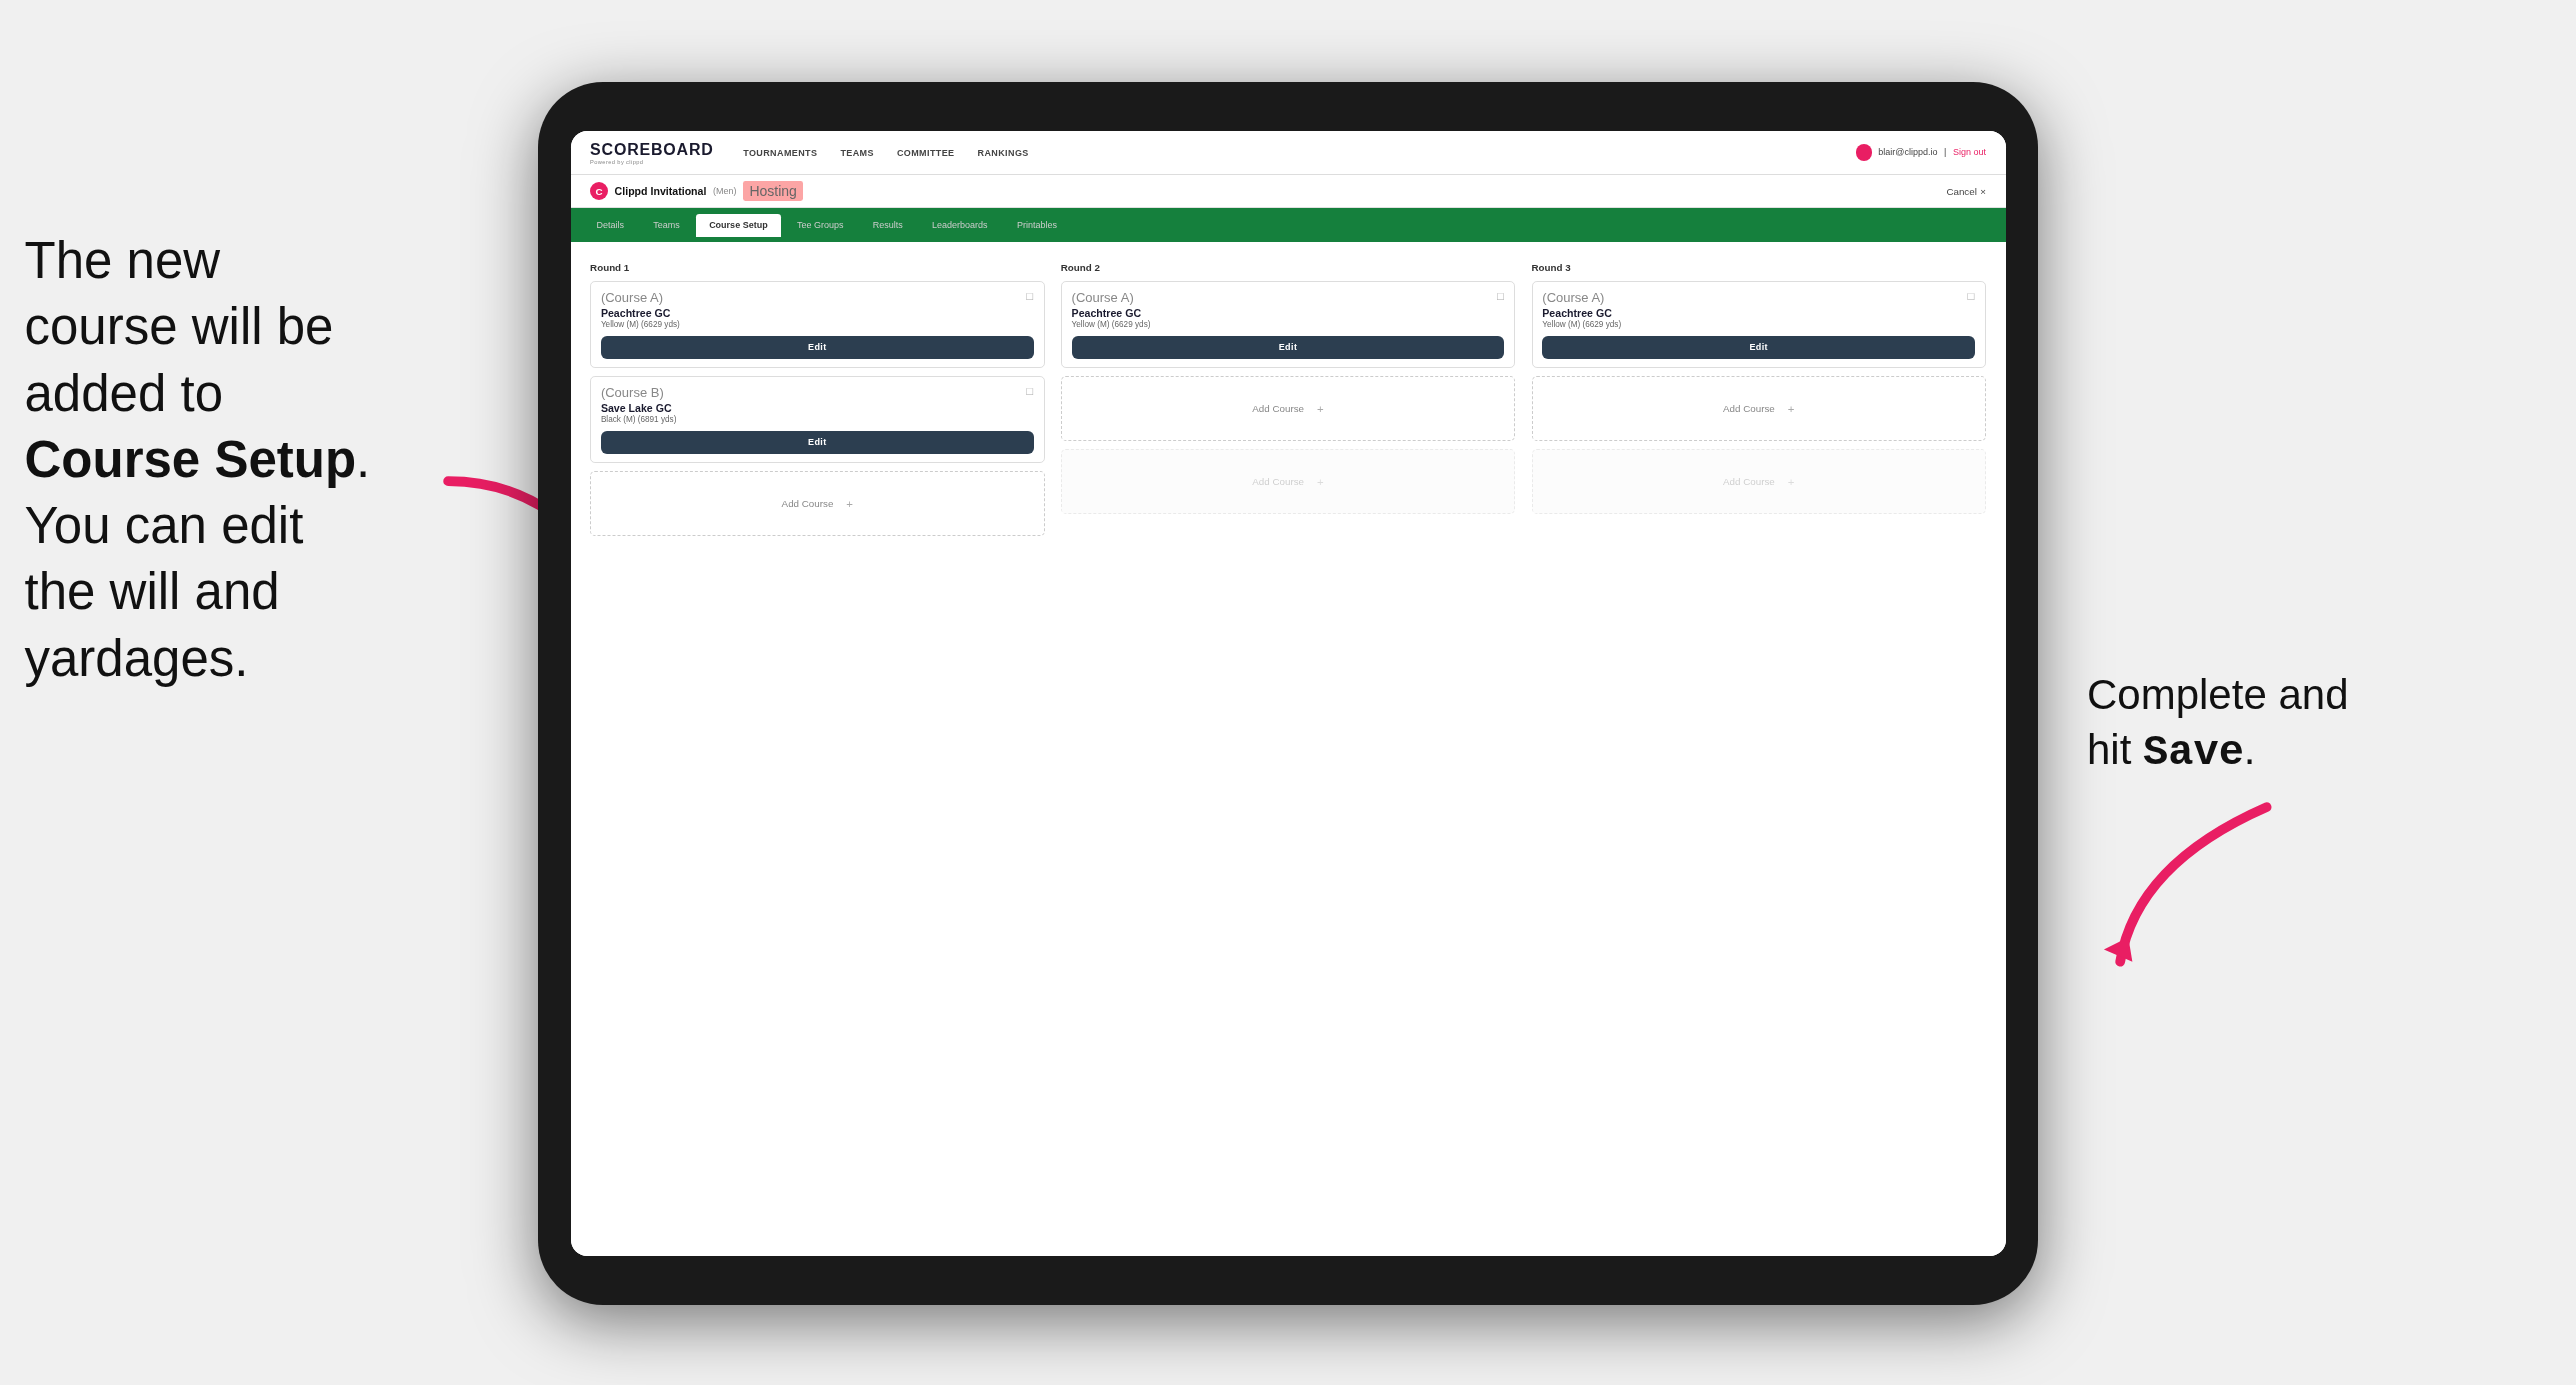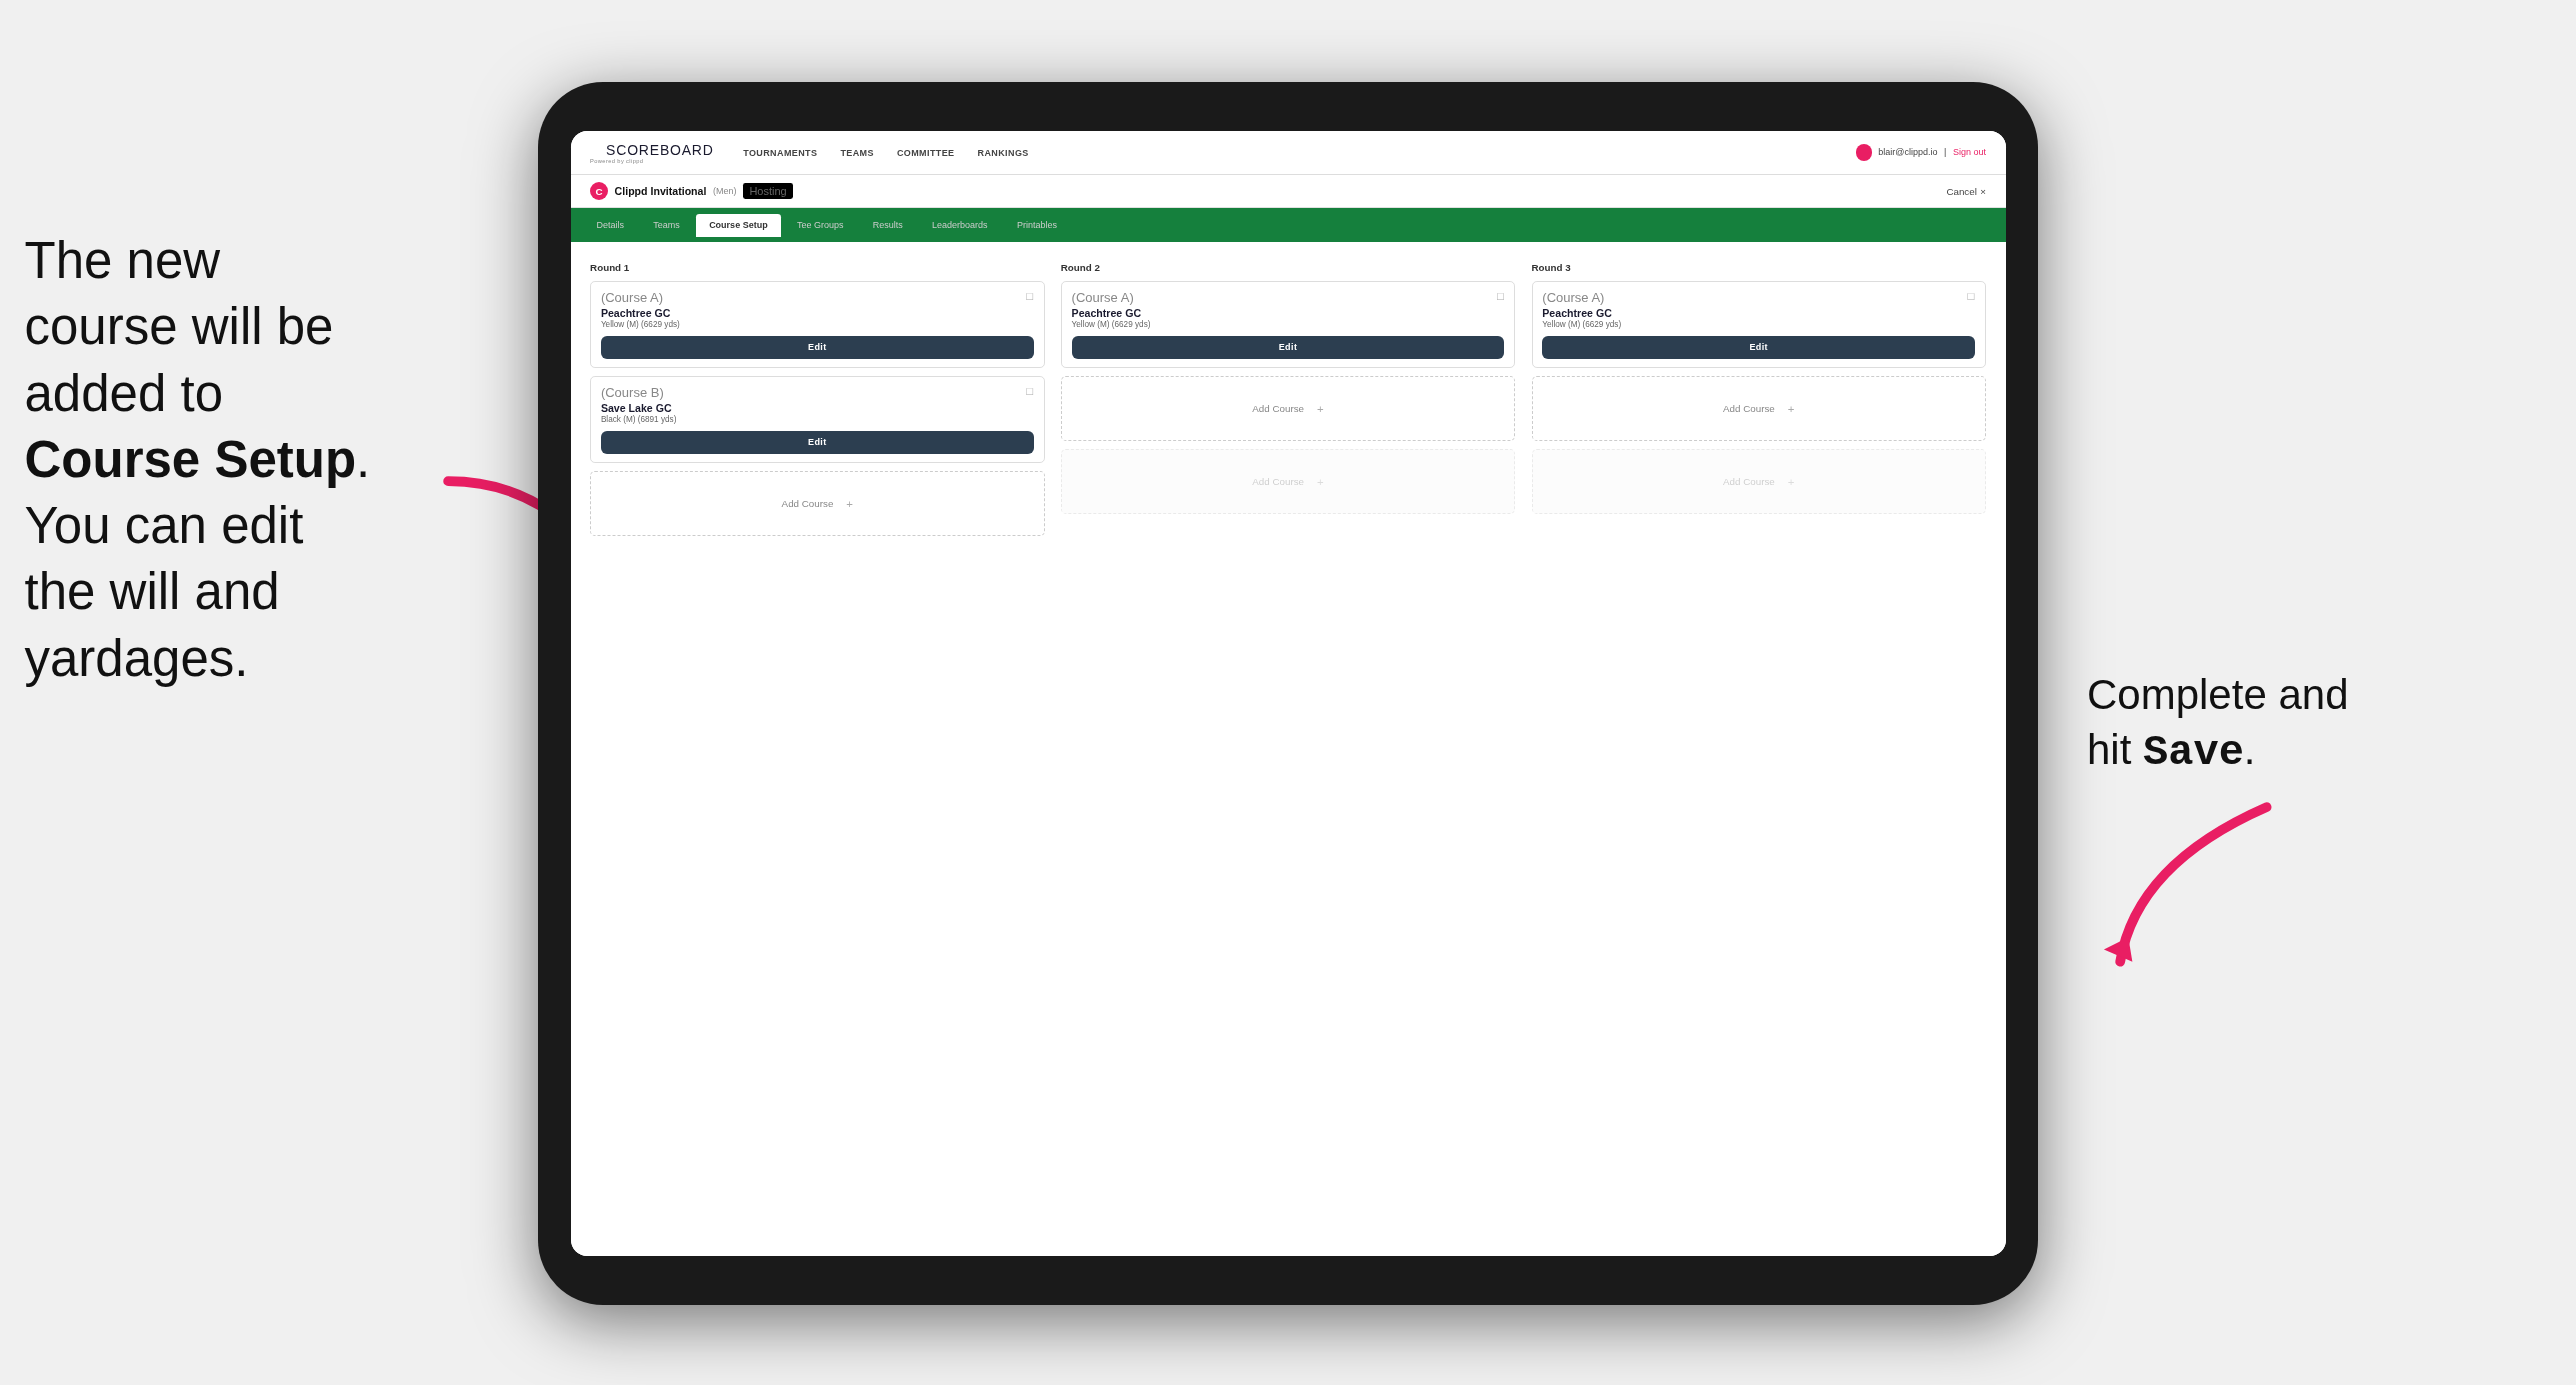--- a/index.html
+++ b/index.html
@@ -99,25 +99,24 @@
       gap: 23px;
     }
 
     .scoreboard-logo {
       display: flex;
       flex-direction: column;
       margin-right: 6.5px;
     }
 
     .scoreboard-logo .logo-title {
-      font-size: 14px;
-      font-weight: 400;
+      font-size: 16px;
+      font-weight: 700;
       letter-spacing: 0.8px;
       color: #1a1a2e;
-      margin-left: 16px;
     }
 
     .scoreboard-logo .logo-sub {
       font-size: 5.7px;
       color: #888;
       letter-spacing: 0.4px;
     }
 
     .nav-link {
       font-size: 9px;
@@ -180,23 +179,23 @@
       font-weight: 700;
       color: #111;
     }
 
     .tournament-tag {
       font-size: 9px;
       color: #888;
     }
 
     .hosting-badge {
-      font-size: 11px;
+      font-size: 14px;
       color: #666;
-      background: #000000;
+      background: #fca5a5;
       padding: 1.6px 6.5px;
       border-radius: 2.4px;
     }
 
     .cancel-btn {
       font-size: 9.8px;
       color: #444;
       cursor: pointer;
       display: flex;
       align-items: center;

